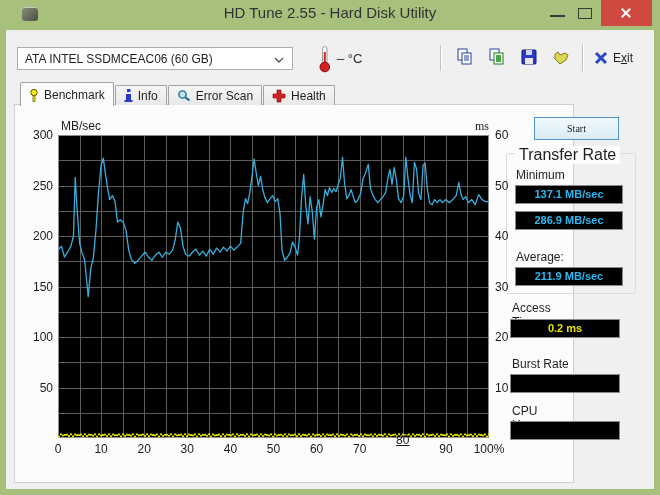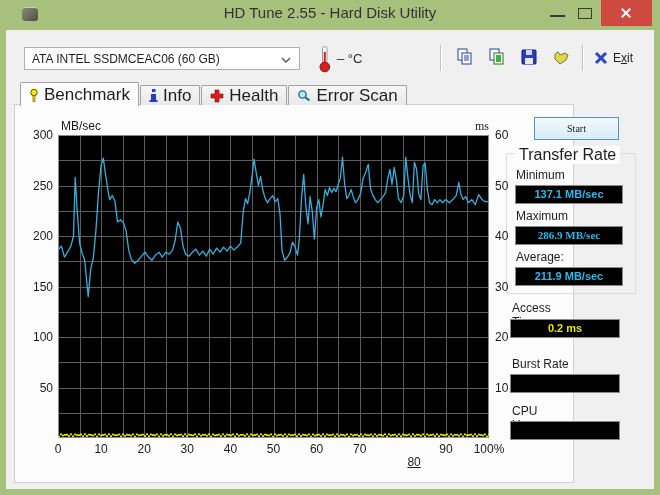--- a/index.html
+++ b/index.html
@@ -19,35 +19,35 @@
   .btn-min::after{content:"";position:absolute;left:4px;top:15px;width:15px;height:2px;background:#3a3a3a;}
   .btn-max{position:absolute;left:574px;top:0;width:22px;height:26px;}
   .btn-max::after{content:"";position:absolute;left:4px;top:8px;width:12px;height:9px;border:1px solid #3a3a3a;}
   .btn-close{position:absolute;left:601px;top:0;width:51px;height:26px;background:#ce4a41;}
   .btn-close::before,.btn-close::after{content:"";position:absolute;left:20px;top:7px;width:2px;height:12px;background:#fff;}
   .btn-close::before{transform:translateX(4px) rotate(45deg);}
   .btn-close::after{transform:translateX(4px) rotate(-45deg);}
   
   .content{position:absolute;left:6px;top:30px;width:648px;height:459px;background:#f0f0f0;}
   
-  .drive-select{position:absolute;left:18px;top:17px;width:276px;height:23px;background:#fff;
+  .drive-select{position:absolute;left:11px;top:17px;width:276px;height:23px;background:#fff;
     border:1px solid #aeaeae;font-size:12px;color:#1e1e1e;line-height:22px;padding-left:7px;box-sizing:border-box;}
   .drive-select .chev{position:absolute;right:8px;top:9px;}
   .thermo{position:absolute;left:312px;top:15px;}
   .temp-text{position:absolute;left:331px;top:21px;font-size:13px;color:#2a2a2a;}
   .tsep{position:absolute;top:15px;width:1px;height:26px;background:#c2c2c2;box-shadow:1px 0 0 #fff;}
   .sep1{left:434px;} .sep2{left:576px;}
   .icon-btn{position:absolute;top:15px;width:26px;height:26px;border:none;background:transparent;padding:0;cursor:default;}
   .ib1{left:446px;} .ib2{left:478px;} .ib3{left:510px;} .ib4{left:542px;}
   .exit-btn{position:absolute;left:588px;top:15px;height:26px;border:none;background:transparent;padding:0;
     display:flex;align-items:center;gap:5px;font-size:12px;color:#1e1e1e;cursor:default;}
   .exit-btn .u{text-decoration:underline;}
   
   .tabstrip{position:absolute;left:14px;top:51px;height:24px;display:flex;align-items:flex-end;z-index:3;}
-  .tab{display:flex;align-items:center;gap:5px;font-size:17px;color:#1e1e1e;
+  .tab{display:flex;align-items:center;gap:5px;font-size:12px;color:#1e1e1e;
     background:linear-gradient(#f6f6f6,#e8e8e8);border:1px solid #a2a2a2;border-bottom:none;
     height:19px;padding:0 8px;border-radius:2px 2px 0 0;margin-right:1px;}
   .tab.active{background:#fcfcfc;height:23px;position:relative;z-index:4;margin-bottom:-1px;}
   
   .panel{position:absolute;left:8px;top:74px;width:560px;height:379px;background:#fcfcfc;
     border:1px solid #cfcfcf;box-sizing:border-box;}
   .axis-unit{position:absolute;font-size:12px;color:#1a1a1a;}
   .unit-left{left:46px;top:14px;}
   .unit-right{left:414px;top:14px;width:60px;text-align:right;font-family:Liberation Serif, serif;}
   #plot-svg{position:absolute;left:43px;top:30px;background:#000;display:block;}
@@ -57,21 +57,21 @@
     background:linear-gradient(#f2f9fd,#d9ecf8);border:1px solid #4f94cd;
     font-size:10px;color:#1a1a1a;font-family:Liberation Serif, serif;}
   .groupbox{position:absolute;left:491px;top:48px;width:130px;height:141px;
     border:1px solid #dcdcdc;border-radius:2px;box-sizing:border-box;}
   .gb-legend{position:absolute;left:8px;top:-8px;background:#fcfcfc;padding:0 4px;font-size:16px;color:#1e1e1e;}
   .fld-label{position:absolute;font-size:12px;color:#1e1e1e;}
   .val-box{position:absolute;height:17px;background:#000;border:1px solid #8a8a8a;
     text-align:center;line-height:17px;font-size:11px;font-weight:bold;box-sizing:content-box;}
   .val-cyan{color:#2cb7ef;} .val-yellow{color:#e8e400;} .val-white:#fff; .val-white{color:#ffffff;}
   .gb-lab1{left:9px;top:14px;} .gb-box1{left:8px;top:31px;width:106px;}
-  .gb-lab2{left:9px;top:55px;} .gb-box2{left:8px;top:72px;width:106px;font-family:Liberation Serif, serif;}
+  .gb-lab2{left:9px;top:55px;} .gb-box2{left:8px;top:57px;width:106px;}
   .gb-lab3{left:9px;top:96px;} .gb-box3{left:8px;top:113px;width:106px;}
   .lab-access{left:497px;top:196px;} .box-access{left:495px;top:214px;width:108px;}
   .lab-burst{left:497px;top:252px;}  .box-burst{left:495px;top:269px;width:108px;}
   .lab-cpu{left:497px;top:299px;}    .box-cpu{left:495px;top:316px;width:108px;}
 </style>
 </head>
 <body>
 
 <div class="titlebar">
   <div class="app-icon"></div>
@@ -146,31 +146,31 @@
       <span>Benchmark</span>
     </div>
     <div class="tab">
       <svg width="9" height="13">
         <rect x="3" y="0" width="3.5" height="3" fill="#2a3bc8"></rect>
         <path d="M2 5 h5 v6 h1.5 v2 h-8 v-2 h1.5 z" fill="#2a3bc8"></path>
       </svg>
       <span>Info</span>
     </div>
     <div class="tab">
-      <svg width="14" height="14">
-        <path d="M5 1 h4 v4 h4 v4 h-4 v4 h-4 v-4 h-4 v-4 h4 z" fill="#d42020" stroke="#8a0000" stroke-width="0.6"></path>
-      </svg>
-      <span>Health</span>
-    </div>
-    <div class="tab">
       <svg width="14" height="13">
         <circle cx="5.5" cy="5.5" r="3.6" fill="#bfe8ee" stroke="#1a6a9a" stroke-width="1.4"></circle>
         <line x1="8.4" y1="8.4" x2="12.5" y2="11.5" stroke="#1a6a9a" stroke-width="2"></line>
       </svg>
       <span>Error Scan</span>
+    </div>
+    <div class="tab">
+      <svg width="14" height="14">
+        <path d="M5 1 h4 v4 h4 v4 h-4 v4 h-4 v-4 h-4 v-4 h4 z" fill="#d42020" stroke="#8a0000" stroke-width="0.6"></path>
+      </svg>
+      <span>Health</span>
     </div>
   </div>
 
   <div class="panel" id="tab-panel">
     <div class="axis-unit unit-left">MB/sec</div>
     <div class="axis-unit unit-right">ms</div>
     <svg id="plot-svg" width="431" height="303">
         <line x1="22.5" y1="0" x2="22.5" y2="303" stroke="#5c5c5c" stroke-width="1" shape-rendering="crispEdges"></line>
         <line x1="43.5" y1="0" x2="43.5" y2="303" stroke="#5c5c5c" stroke-width="1" shape-rendering="crispEdges"></line>
         <line x1="65.5" y1="0" x2="65.5" y2="303" stroke="#5c5c5c" stroke-width="1" shape-rendering="crispEdges"></line>
@@ -454,17 +454,17 @@
       <div class="tick" style="left: 480px; top: 225px; width: 26px; text-align: left;">20</div>
       <div class="tick" style="left: 480px; top: 275.5px; width: 26px; text-align: left;">10</div>
       <div class="tick" style="left: 25px; top: 337px; width: 36px; text-align: center;">0</div>
       <div class="tick" style="left: 68.1px; top: 337px; width: 36px; text-align: center;">10</div>
       <div class="tick" style="left: 111.2px; top: 337px; width: 36px; text-align: center;">20</div>
       <div class="tick" style="left: 154.3px; top: 337px; width: 36px; text-align: center;">30</div>
       <div class="tick" style="left: 197.4px; top: 337px; width: 36px; text-align: center;">40</div>
       <div class="tick" style="left: 240.5px; top: 337px; width: 36px; text-align: center;">50</div>
       <div class="tick" style="left: 283.6px; top: 337px; width: 36px; text-align: center;">60</div>
       <div class="tick" style="left: 326.7px; top: 337px; width: 36px; text-align: center;">70</div>
-      <div class="tick" style="left: 369.8px; top: 350px; width: 36px; text-align: right; text-decoration: underline;">80</div>
+      <div class="tick" style="left: 369.8px; top: 328px; width: 36px; text-align: center; text-decoration: underline;">80</div>
       <div class="tick" style="left: 412.9px; top: 337px; width: 36px; text-align: center;">90</div>
       <div class="tick" style="left: 456px; top: 337px; width: 36px; text-align: center;">100%</div>
     </div>
 </div>
 
 </body></html>

